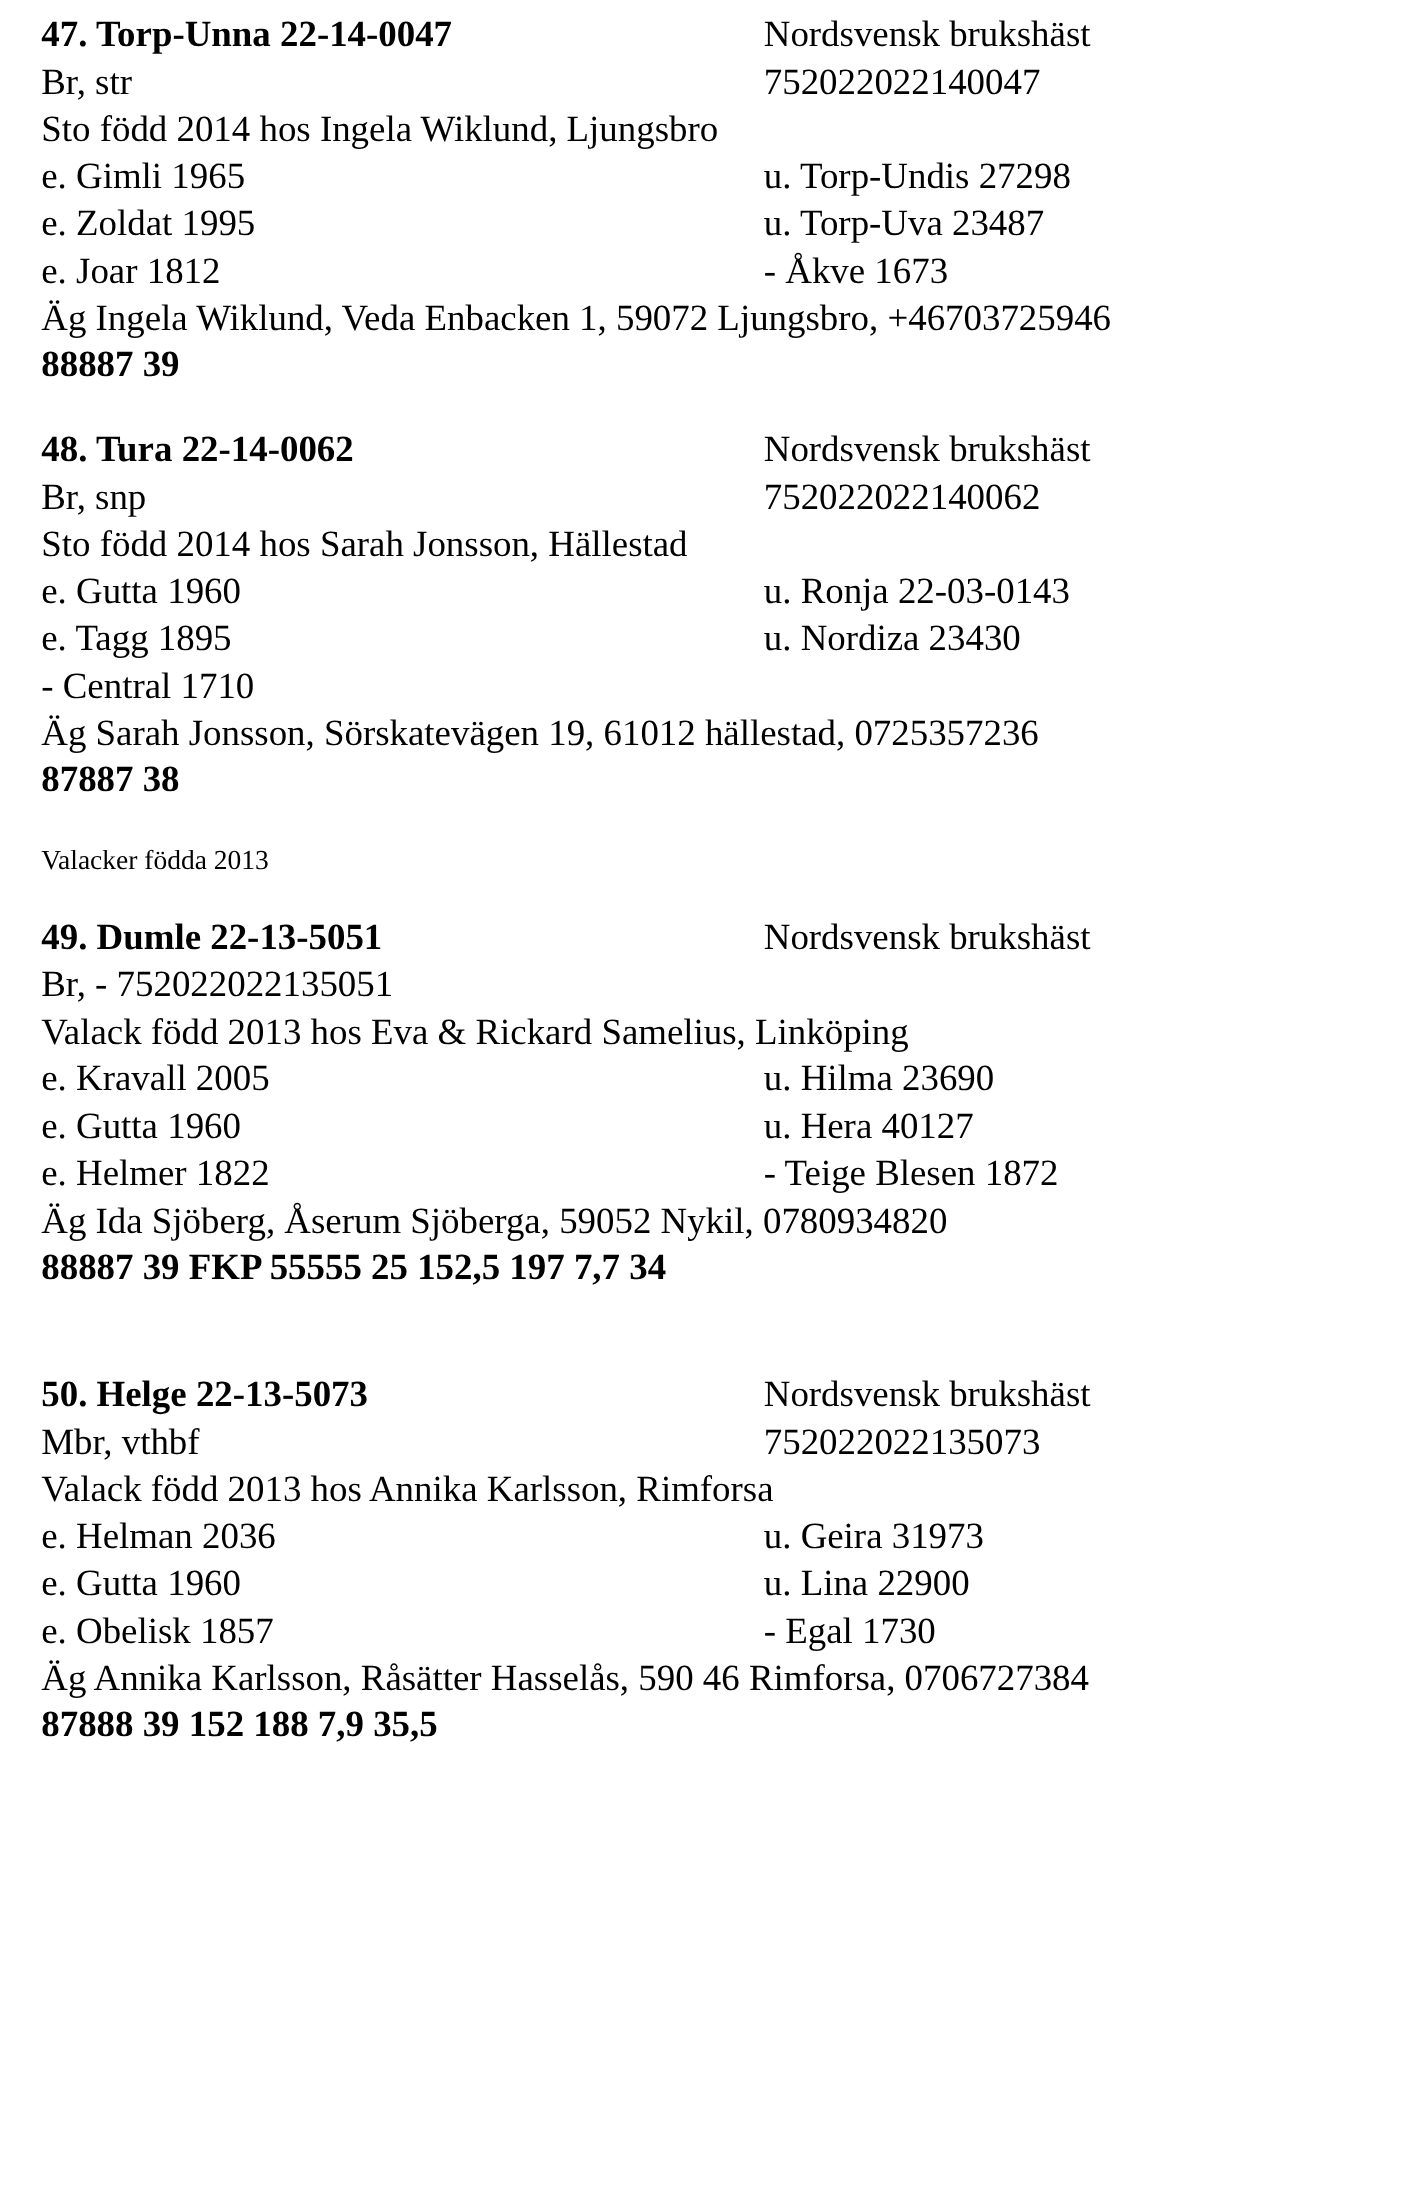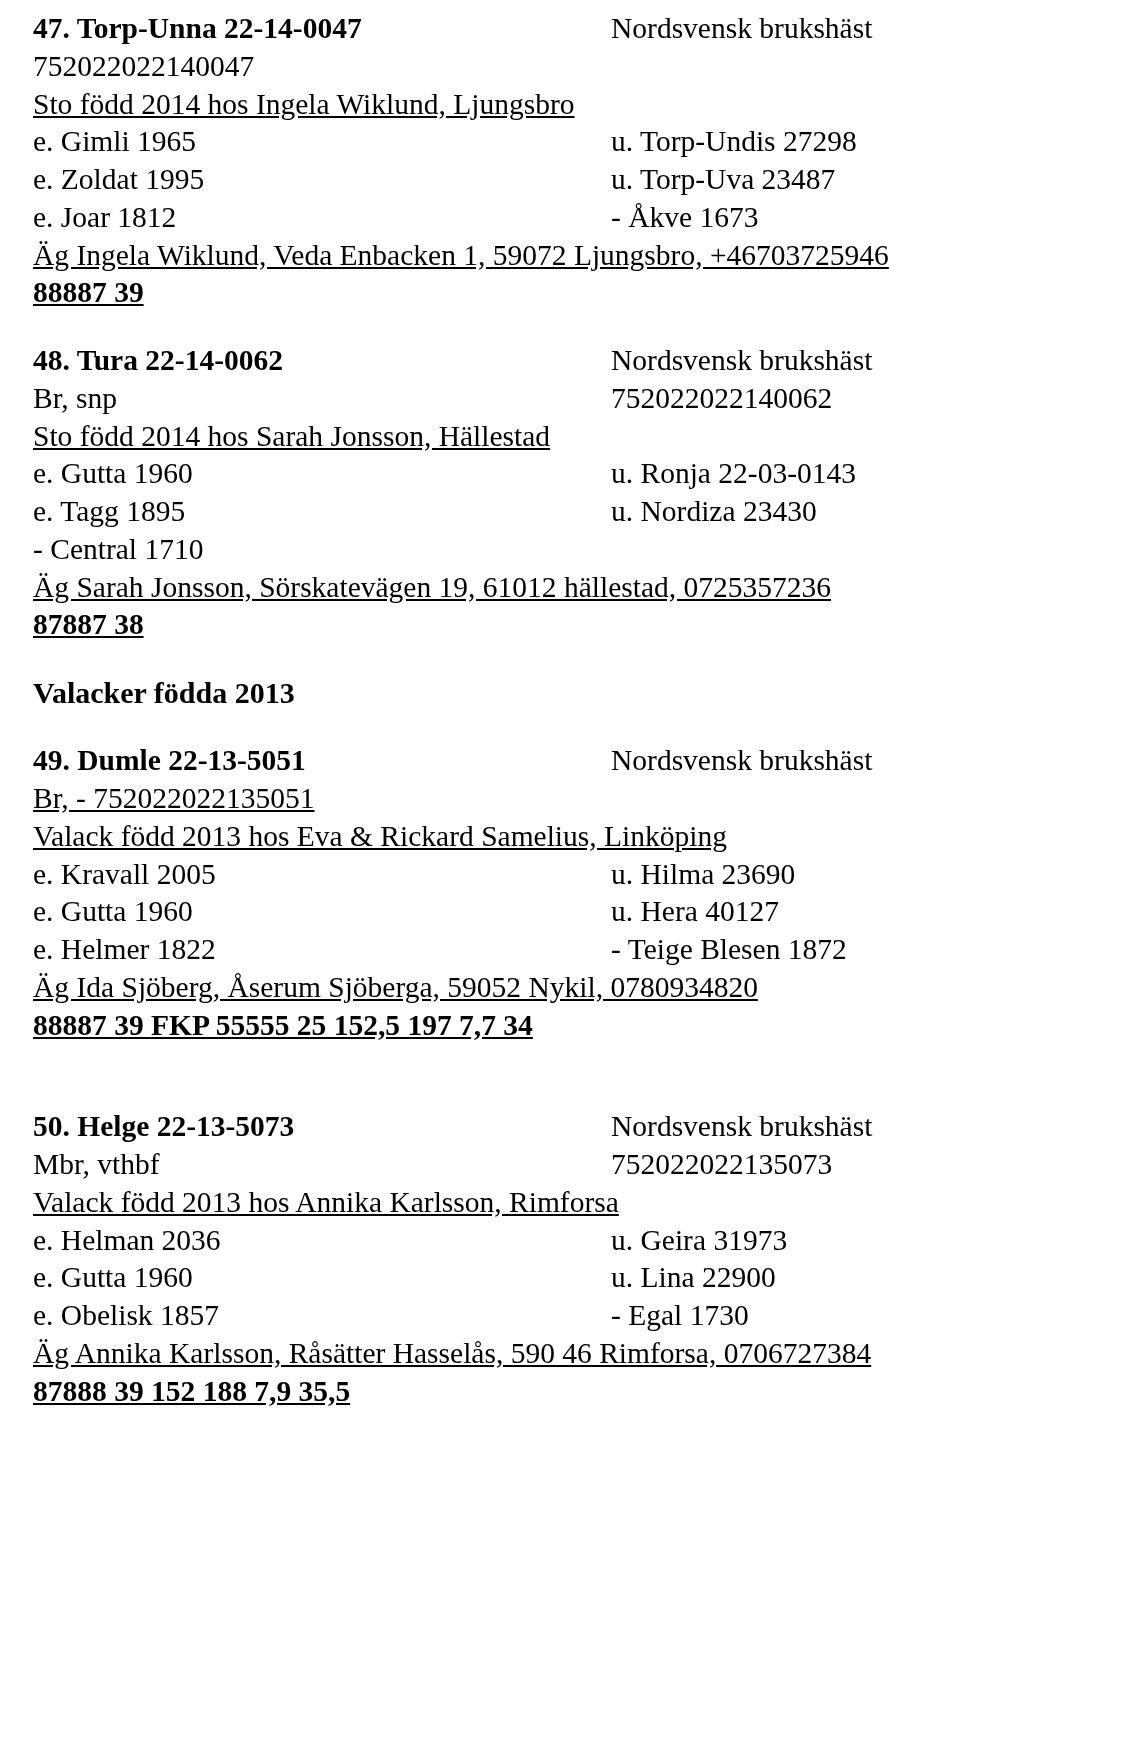--- a/index.html
+++ b/index.html
@@ -24,55 +24,55 @@
     margin-bottom: 0;
   }
   .line {
     display: flex;
     font-size: 29.5px;
     line-height: 1.28;
     white-space: pre;
   }
   .line.single {
     display: block;
-    text-decoration: underline;
   }
   .col-left {
     flex: 0 0 578px;
     max-width: 578px;
   }
   .col-right {
     flex: 1 1 auto;
   }
   .bold {
     font-weight: bold;
   }
   .spacer-md {
     height: 30px;
   }
   .spacer-lg {
     height: 64px;
   }
   .section-head {
-    font-size: 30px;
-    font-weight: bold;
+    font-size: 22px;
+    font-weight: normal;
     line-height: 1.28;
   }
 </style>
 </head>
 <body>
 
 <div class="page">
 
   <div class="entry">
     <div class="line">
       <span class="col-left bold">47. Torp-Unna 22-14-0047</span>
       <span class="col-right">Nordsvensk brukshäst</span>
     </div>
     <div class="line">
+      <span class="col-left">Br, str</span>
       <span class="col-right">752022022140047</span>
     </div>
     <div class="line single">Sto född 2014 hos Ingela Wiklund, Ljungsbro</div>
     <div class="line">
       <span class="col-left">e. Gimli 1965</span>
       <span class="col-right">u. Torp-Undis 27298</span>
     </div>
     <div class="line">
       <span class="col-left">e. Zoldat 1995</span>
       <span class="col-right">u. Torp-Uva 23487</span>

